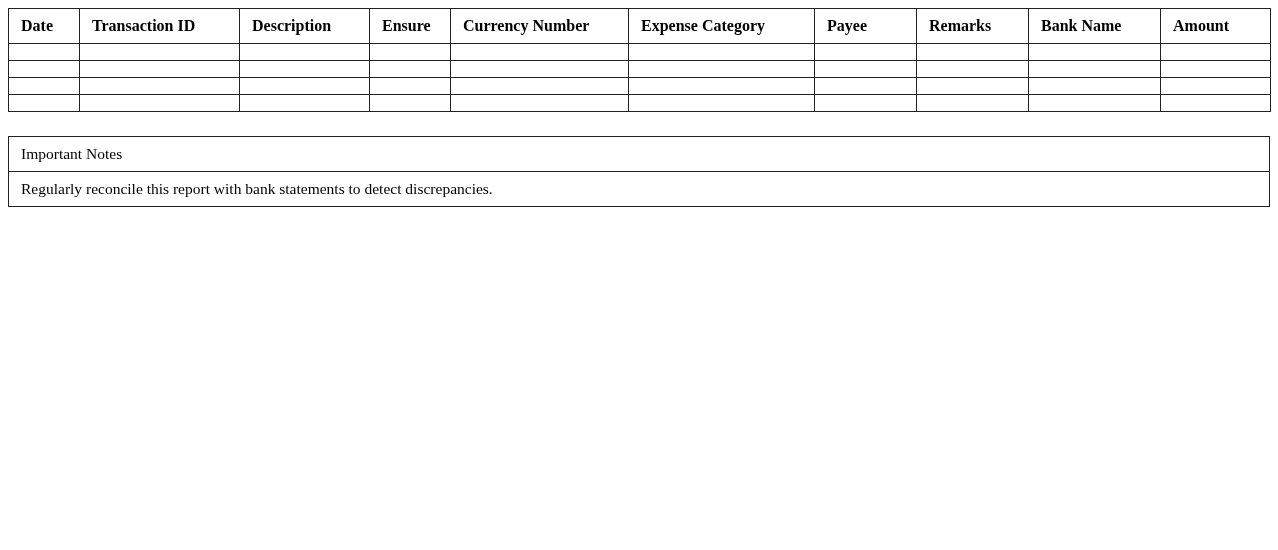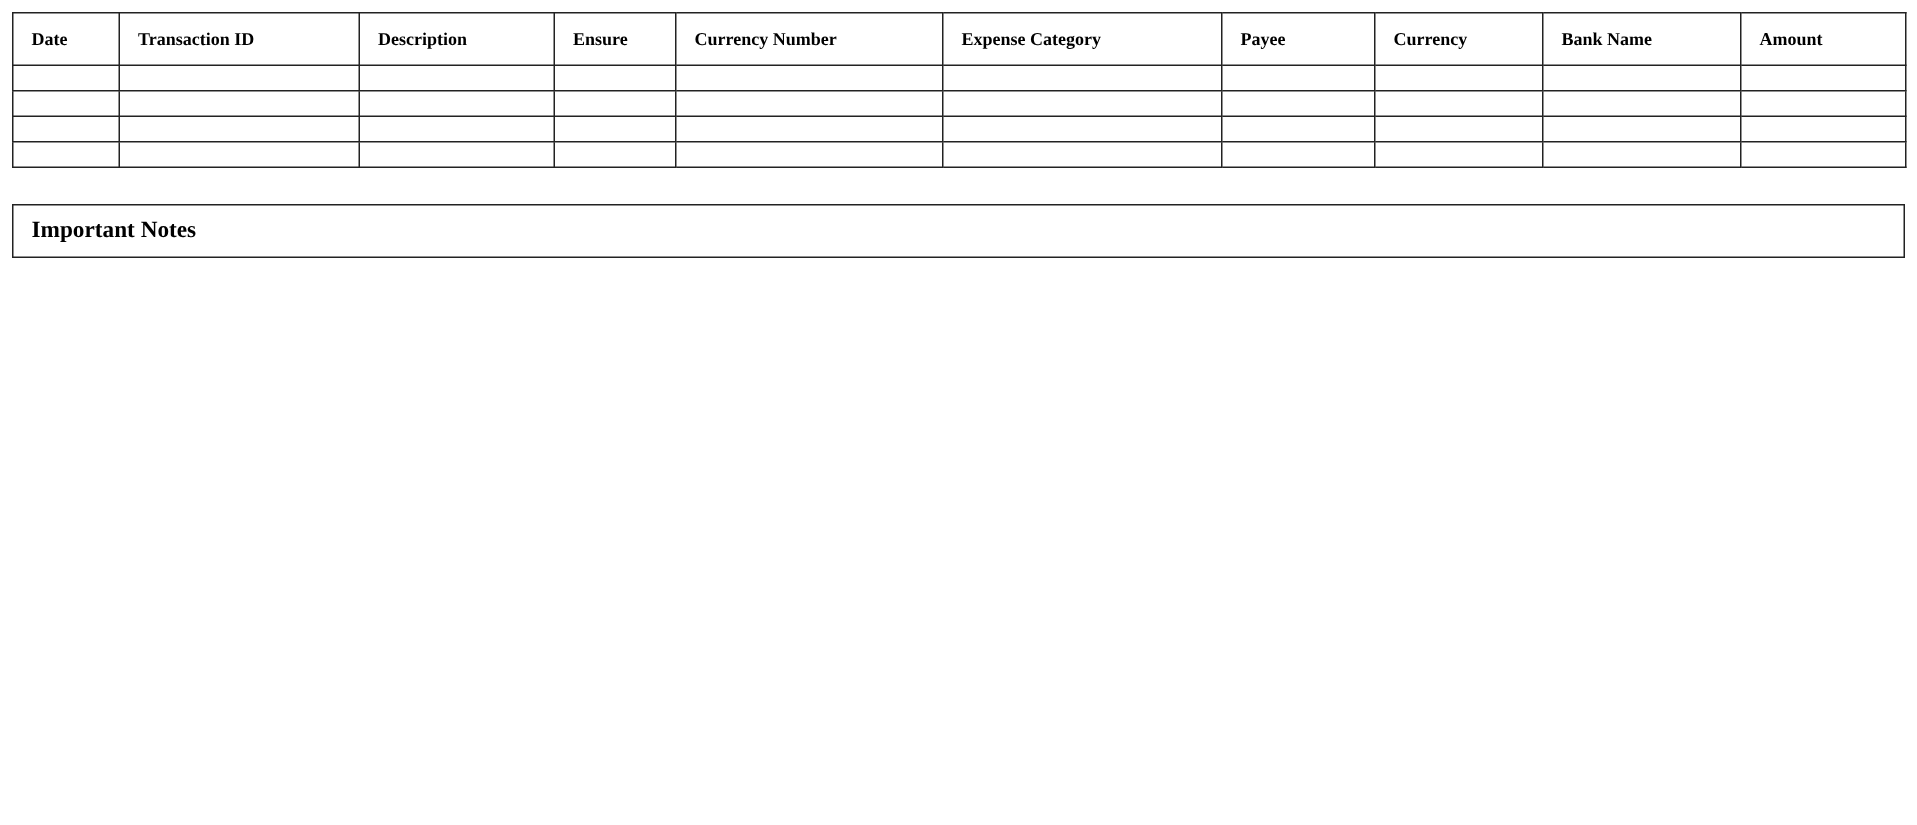--- a/index.html
+++ b/index.html
@@ -4,30 +4,30 @@
   <style>
     html, body { margin: 0; padding: 0; background: #ffffff; }
     body {
       width: 1278px; height: 550px; position: relative; overflow: hidden;
       font-family: "Liberation Serif", serif; color: #000;
     }
     table { border-collapse: collapse; position: absolute; left: 8px; }
     #tx-table { top: 8px; width: 1262px; table-layout: fixed; }
     #tx-table th, #tx-table td { border: 1px solid #222; padding: 0 12px; }
     #tx-table th {
-      height: 34px; text-align: left; font-weight: bold; font-size: 12px;
+      height: 34px; text-align: left; font-weight: bold; font-size: 16px;
       vertical-align: middle;
     }
     #tx-table td { height: 16px; }
     #notes-table { top: 136px; width: 1262px; }
     #notes-table td {
       border: 1px solid #222; height: 34px; padding: 0 12px;
       font-size: 15.5px; vertical-align: middle;
     }
-    #notes-table td.hdr { font-weight: bold; }
+    #notes-table td.hdr { font-weight: normal; }
   </style>
 </head>
 <body>
 
 <table id="tx-table">
   <colgroup id="tx-cols">
       <col style="width: 71px;">
       <col style="width: 160px;">
       <col style="width: 130px;">
       <col style="width: 81px;">
@@ -40,21 +40,21 @@
     </colgroup>
   <thead>
     <tr id="tx-head">
         <th>Date</th>
         <th>Transaction ID</th>
         <th>Description</th>
         <th>Ensure</th>
         <th>Currency Number</th>
         <th>Expense Category</th>
         <th>Payee</th>
-        <th>Currency</th>
+        <th>Remarks</th>
         <th>Bank Name</th>
         <th>Amount</th>
       </tr>
   </thead>
   <tbody id="tx-body">
       <tr>
         <td></td>
         <td></td>
         <td></td>
         <td></td>
@@ -102,14 +102,17 @@
         <td></td>
       </tr>
     </tbody>
 </table>
 
 <table id="notes-table">
   <tbody>
     <tr>
       <td class="hdr">Important Notes</td>
     </tr>
+    <tr>
+      <td>Regularly reconcile this report with bank statements to detect discrepancies.</td>
+    </tr>
   </tbody>
 </table>
 
 </body></html>

